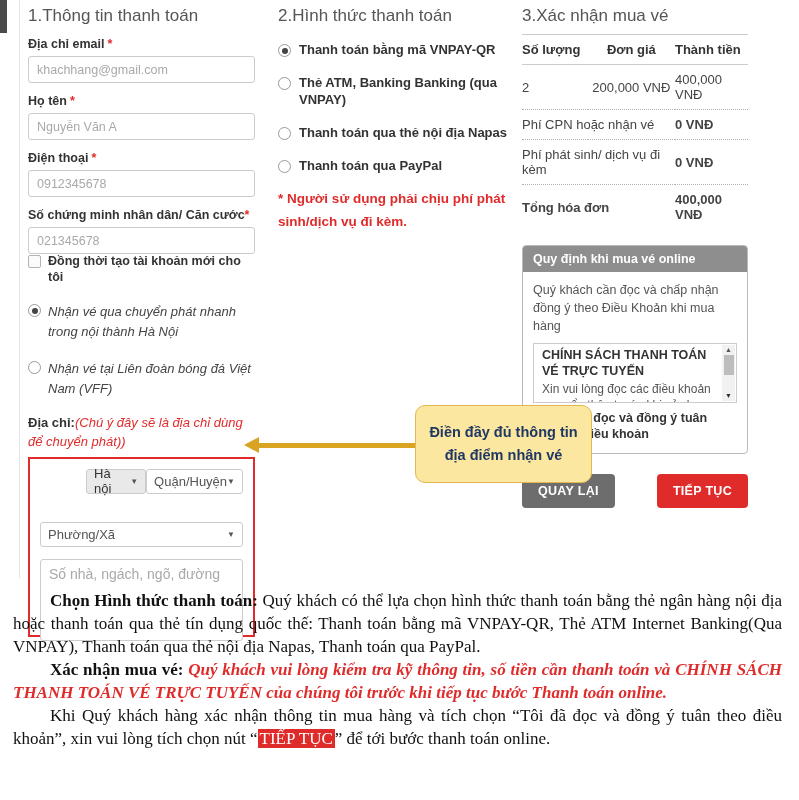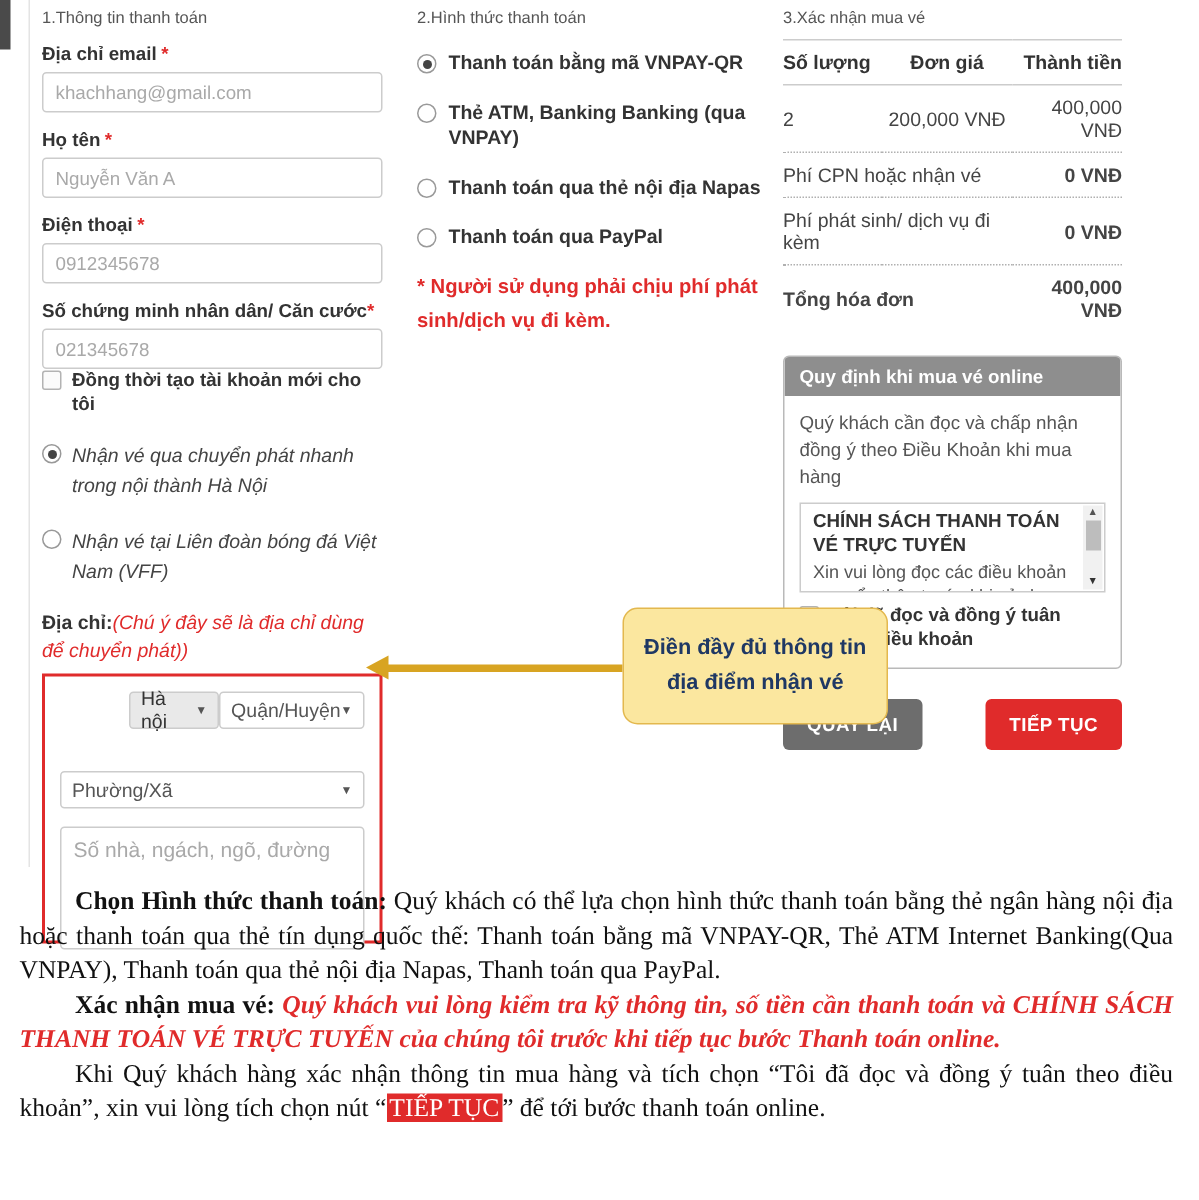--- a/index.html
+++ b/index.html
@@ -7,21 +7,21 @@
   body { position:relative; overflow:hidden; color:#333; }
 
   .corner-strip { position:absolute; left:0; top:0; width:7px; height:33px; background:#4a4a4a; }
   .left-line { position:absolute; left:19px; top:0; width:1px; height:578px; background:#e4e4e4; }
 
   .col { position:absolute; top:6px; }
   .col1 { left:28px; width:227px; }
   .col2 { left:278px; width:232px; }
   .col3 { left:522px; width:226px; }
 
-  .sec-heading { font-size:11px; color:#555; font-weight:normal; margin-bottom:8px; }
+  .sec-heading { font-size:17px; color:#555; font-weight:normal; margin-bottom:8px; }
 
   
   .fld-label { font-size:12.5px; font-weight:bold; color:#333; margin:11px 0 5px; }
   .star { color:#e02b2b; margin-left:3px; }
   .star.tight { margin-left:0; }
   .tinput { width:100%; height:27px; border:1px solid #ccc; border-radius:3px; padding:0 8px; font-size:12.5px; color:#555; font-family:"Liberation Sans",sans-serif; background:#fff; }
   .tinput::placeholder { color:#a9a9a9; opacity:1; }
 
   .check-row, .radio-row { display:flex; align-items:flex-start; gap:7px; }
   .cb { width:13px; height:13px; border:1px solid #b3b3b3; border-radius:2px; background:#fbfbfb; flex-shrink:0; margin-top:1px; }
@@ -47,21 +47,21 @@
   
   .pay-row { display:flex; align-items:flex-start; gap:8px; margin-top:16px; }
   .pay-label { font-size:13px; font-weight:bold; color:#333; line-height:1.3; }
   .pay-note { margin-top:14px; font-size:13.5px; font-weight:bold; color:#e02b2b; line-height:1.65; }
 
   
   .sum-table { width:100%; border-collapse:collapse; margin-top:6px; }
   .sum-table th { font-size:13px; font-weight:bold; color:#333; border-top:1px solid #ccc; border-bottom:1px solid #ccc; padding:7px 0; }
   .sum-table td { font-size:13px; color:#444; padding:7px 0; }
   .sum-table .dot { border-top:1px dotted #b0b0b0; }
-  .ta-l { text-align:left; } .ta-c { text-align:center; } .ta-r { text-align:right; }
+  .ta-l { text-align:left; } .ta-c { text-align:center; } .ta-r { text-align:left; }
   .red-val { color:#e02b2b; font-weight:bold; }
   .bold-lbl { font-weight:bold; color:#333; }
 
   .policy-panel { margin-top:16px; border:1px solid #b9b9b9; border-radius:4px; overflow:hidden; background:#fff; }
   .policy-header { background:#8e8e8e; color:#fff; font-size:12.5px; font-weight:bold; padding:6px 10px; }
   .policy-body { padding:9px 10px 10px; }
   .policy-intro { font-size:12.5px; color:#555; line-height:1.45; }
   .terms-box { position:relative; margin-top:8px; border:1px solid #ccc; height:60px; padding:4px 20px 4px 8px; overflow:hidden; }
   .terms-title { font-size:12.5px; font-weight:bold; color:#333; line-height:1.25; }
   .terms-text { font-size:12px; color:#555; line-height:1.35; margin-top:1px; }

